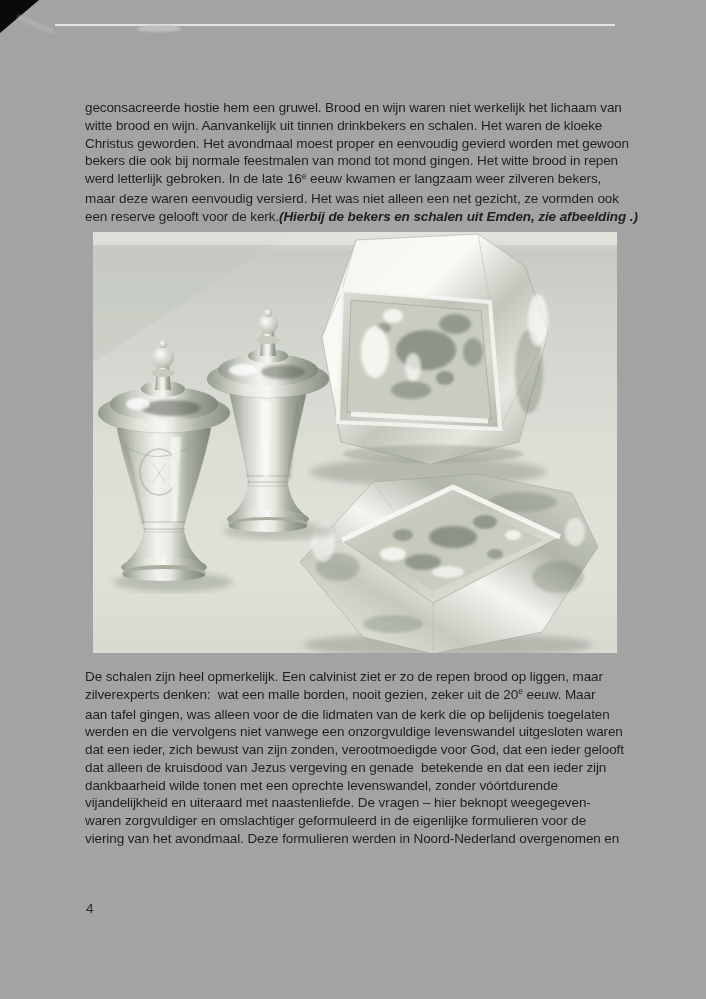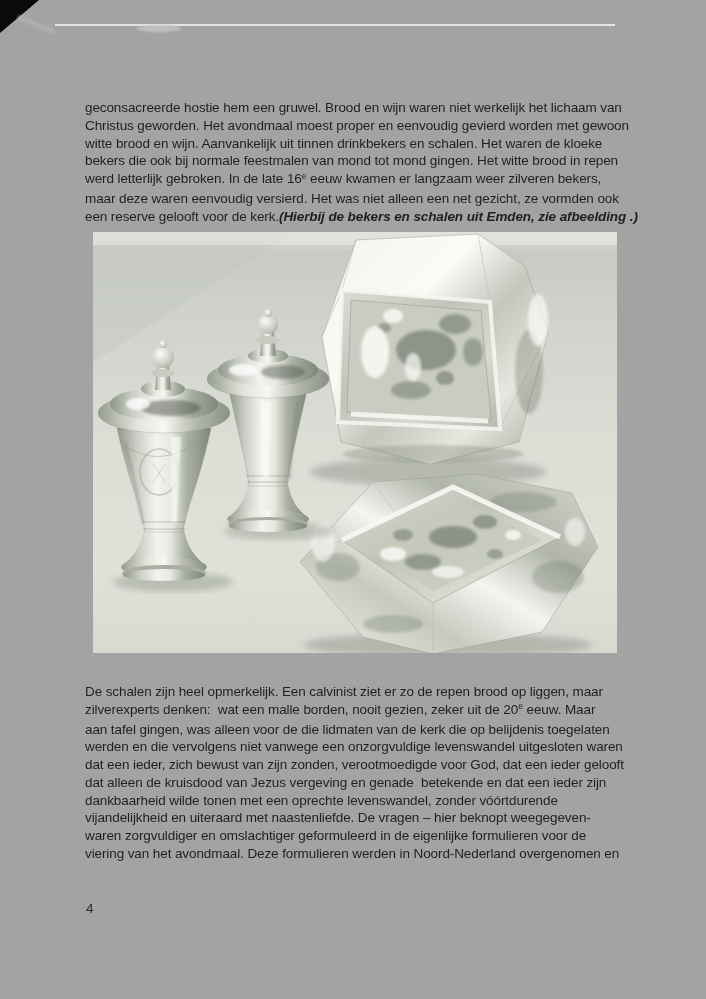--- a/index.html
+++ b/index.html
@@ -12,43 +12,43 @@
     border-top:33px solid #0a0a0a;border-right:39px solid transparent;}
   .corner-streak{position:absolute;left:16px;top:22px;width:40px;height:5px;
     background:#b7bbb6;opacity:.55;transform:rotate(23deg);border-radius:3px;filter:blur(1px);}
   .top-hairline{position:absolute;left:55px;top:24px;width:560px;height:2px;
     background:#e9ebe8;opacity:.9;}
   .smudge{position:absolute;left:137px;top:25px;width:44px;height:7px;border-radius:50%;
     background:#c2c6c2;opacity:.85;filter:blur(1px);}
   
   .para{position:absolute;font-size:13.5px;line-height:17.75px;letter-spacing:-0.1px;}
   .para-1{left:85px;top:99px;}
-  .para-2{left:85px;top:683px;}
+  .para-2{left:85px;top:668px;}
   .line{white-space:pre;}
   .sup{font-size:8.5px;position:relative;top:-4.5px;letter-spacing:0;}
   .it{font-style:italic;font-weight:bold;}
   .pagenum{position:absolute;left:86px;top:901px;font-size:13.5px;color:#2a2a2a;}
   
   .photo{position:absolute;left:93px;top:232px;width:524px;height:421px;}
   .photo svg{display:block;}
 </style>
 </head>
 <body>
 
 <div class="page">
 
   <div class="corner-mark"></div>
   <div class="corner-streak"></div>
   <div class="top-hairline"></div>
   <div class="smudge"></div>
 
   <div class="para para-1">
       <div class="line"><span>geconsacreerde hostie hem een gruwel. Brood en wijn waren niet werkelijk het lichaam van</span></div>
+      <div class="line"><span>witte brood en wijn. Aanvankelijk uit tinnen drinkbekers en schalen. Het waren de kloeke</span></div>
       <div class="line"><span>Christus geworden. Het avondmaal moest proper en eenvoudig gevierd worden met gewoon</span></div>
-      <div class="line"><span>witte brood en wijn. Aanvankelijk uit tinnen drinkbekers en schalen. Het waren de kloeke</span></div>
       <div class="line"><span>bekers die ook bij normale feestmalen van mond tot mond gingen. Het witte brood in repen</span></div>
       <div class="line"><span>werd letterlijk gebroken. In de late 16</span><span class="sup">e</span><span> eeuw kwamen er langzaam weer zilveren bekers,</span></div>
       <div class="line"><span>maar deze waren eenvoudig versierd. Het was niet alleen een net gezicht, ze vormden ook</span></div>
       <div class="line"><span>een reserve gelooft voor de kerk.</span><span class="it">(Hierbij de bekers en schalen uit Emden, zie afbeelding .)</span></div>
     </div>
 
   <div class="photo" title="Zwart-wit foto van het avondmaalszilver uit Emden: twee zilveren bekers met deksel en twee achthoekige schalen met vierkante gehamerde borden">
     <svg viewBox="0 0 524 421" width="524" height="421">
       <defs>
         <linearGradient id="bg" x1="0" y1="0" x2="0" y2="1">

